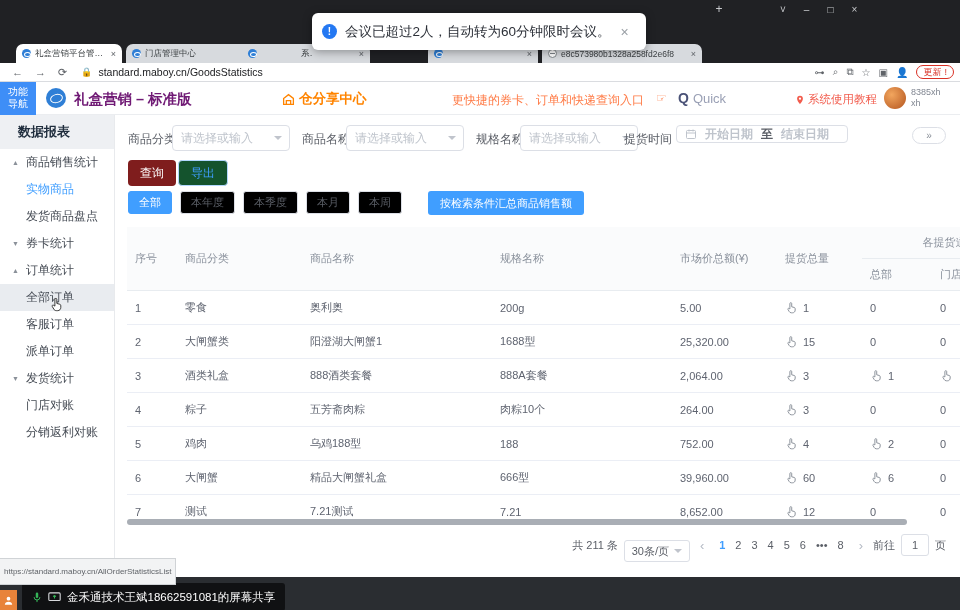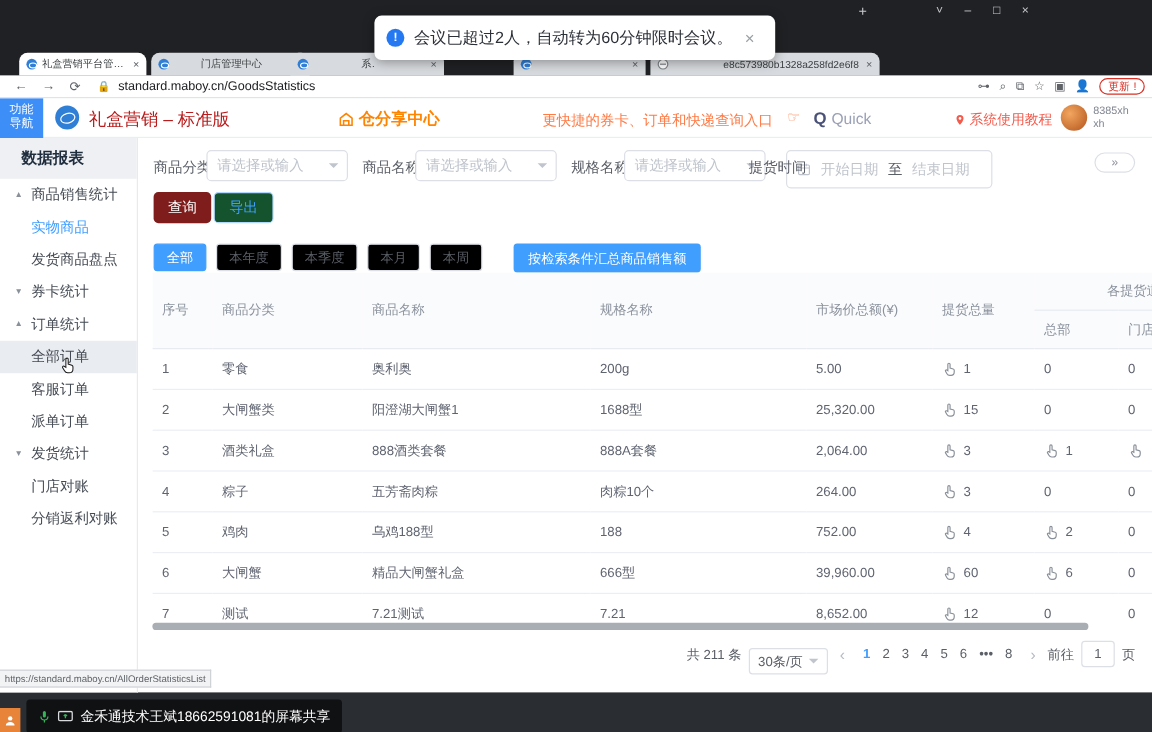--- a/index.html
+++ b/index.html
@@ -47,21 +47,21 @@
 
   
   .app-header { position:absolute; left:0; top:82px; width:960px; height:33px; background:#fff;
                 border-bottom:1px solid #ebedf0; z-index:5; }
   .nav-toggle { position:absolute; left:0; top:0; width:36px; height:33px; background:#3e8ef7; color:#fff;
                 font-size:10px; line-height:12px; text-align:center; padding-top:4px; }
   .brand-logo { position:absolute; left:46px; top:6px; width:20px; height:20px; border-radius:50%;
                 background:#2f7fd6; }
   .brand-logo::after { content:""; position:absolute; left:4px; top:6px; width:11px; height:7px;
                        border:1.5px solid #fff; border-radius:50%; transform:rotate(-15deg); }
-  .brand-title { position:absolute; left:74px; top:8px; font-size:14.5px; font-weight:normal; color:#b91c1c; }
+  .brand-title { position:absolute; left:74px; top:8px; font-size:14.5px; font-weight:bold; color:#701a75; }
   .share-center { position:absolute; left:282px; top:8px; font-size:13.5px; font-weight:bold; color:#ff8400;
                   display:flex; align-items:center; gap:4px; }
   .promo { position:absolute; left:452px; top:10px; font-size:12px; color:#ff7a45; }
   .finger-ic { position:absolute; left:656px; top:9px; font-size:12px; color:#ff7a45; }
   .quick { position:absolute; left:678px; top:8px; font-size:13px; color:#9aa0b5; display:flex; align-items:center; gap:4px; }
   .quick .q { color:#4a5277; font-weight:bold; font-size:14px; }
   .tutorial { position:absolute; left:795px; top:10px; font-size:11.5px; color:#f25c4d; display:flex; align-items:center; gap:3px; }
   .avatar { position:absolute; left:884px; top:5px; width:22px; height:22px; border-radius:50%;
             background:radial-gradient(circle at 35% 35%, #f2a65e, #b3541e); }
   .user-name { position:absolute; left:911px; top:5px; font-size:9px; color:#808691; line-height:11px; }
@@ -85,34 +85,34 @@
   .content { position:absolute; left:116px; top:115px; width:844px; height:462px; background:#fff; overflow:hidden; }
 
   
   .filter-row { position:absolute; left:0; top:10px; width:844px; height:26px; }
   .f-label { font-size:12px; color:#5a5e66; position:absolute; top:6px; }
   .f-select { position:absolute; top:0; height:26px; border:1px solid #dcdfe6; border-radius:4px;
               background:#fff; display:flex; align-items:center; padding:0 8px; font-size:12px; color:#bfc4cc; }
   .f-select .chev { position:absolute; right:7px; top:10px; width:0; height:0;
                     border-left:4px solid transparent; border-right:4px solid transparent; border-top:4px solid #c0c4cc; }
   .f-select .ph { flex:1; }
-  .date-box { position:absolute; left:539px; top:0; width:172px; height:32px; border:1px solid #dcdfe6;
-              border-radius:4px; display:flex; align-items:center; gap:8px; padding:0 8px; font-size:12px; color:#bfc4cc; }
+  .date-box { position:absolute; left:560px; top:0; width:172px; height:18px; border:1px solid #dcdfe6;
+              border-radius:4px; display:flex; align-items:center; gap:8px; padding:0 8px; font-size:12px; color:#bfc4cc;font-weight:bold; }
   .date-box .to { color:#5a5e66; }
   .expand-pill { position:absolute; right:14px; top:2px; width:34px; height:17px; border:1px solid #dcdfe6;
                  border-radius:9px; text-align:center; line-height:15px; font-size:10px; color:#8a9099; background:#fff; }
 
   
   .btn { position:absolute; height:26px; border-radius:4px; font-size:12px; display:flex; align-items:center;
          justify-content:center; padding:0 12px; }
   .btn-query { left:12px; top:45px; background:#7f1d1d; color:#fff; }
   .btn-export { left:62px; top:45px; background:#14532d; border:1px solid #b3d8ff; color:#409eff; }
 
   
-  .range-row { position:absolute; left:12px; top:76px; height:23px; display:flex; gap:8px;margin-top:12px; }
+  .range-row { position:absolute; left:12px; top:76px; height:23px; display:flex; gap:8px; }
   .r-tab { height:23px; border:1px solid #dcdfe6; border-radius:3px; background:#000000; color:#5a5e66;
            font-size:11px; display:flex; align-items:center; padding:0 10px; }
   .r-tab.active { background:#409eff; border-color:#409eff; color:#fff; }
   .summary-btn { height:24px; border-radius:3px; background:#409eff; color:#fff; font-size:11px;
                  display:flex; align-items:center; padding:0 12px; margin-left:18px; }
 
   
   .table-wrap { position:absolute; left:11px; top:112px; width:840px; height:296px; overflow:hidden; }
   table { border-collapse:collapse; table-layout:fixed; width:900px; font-size:11px; }
   col.c0{width:50px} col.c1{width:125px} col.c2{width:190px} col.c3{width:180px}
@@ -134,55 +134,55 @@
              align-items:center; justify-content:center; gap:5px; color:#5a5e66; position:relative;margin-top:12px; }
   .pg-size .chev { width:0; height:0; border-left:4px solid transparent; border-right:4px solid transparent;
                    border-top:4px solid #c0c4cc; }
   .pg-arrow { color:#b4bac4; font-size:13px; padding:0 4px; }
   .pg-num { padding:0 5px; color:#5a5e66; }
   .pg-num.active { color:#409eff; font-weight:bold; }
   .goto-input { width:28px; height:22px; border:1px solid #dcdfe6; border-radius:3px; text-align:center;
                 font-size:11px; color:#5a5e66; font-family:inherit; }
 
   
-  .status-link { position:absolute; left:0; top:558px; height:15px; background:#f2f3f4;
+  .status-link { position:absolute; left:0; top:558px; height:27px; background:#f2f3f4;
                  border:1px solid #d0d3d6; border-left:none; font-size:8px; color:#5f6368;
                  display:flex; align-items:center; padding:0 4px; z-index:6; }
   .share-bar { position:absolute; left:0; top:577px; width:960px; height:33px; background:#2a2d31; }
   .share-person { position:absolute; left:0; top:13px; width:17px; height:20px; background:#e8833a;
                   display:flex; align-items:center; justify-content:center; }
   .share-pill { position:absolute; left:22px; top:6px; height:28px; background:#101113; border-radius:3px;
                 display:flex; align-items:center; gap:6px; padding:0 10px; color:#fff; font-size:11.5px; }
 </style>
 </head>
 <body>
 
 <div class="chrome-frame">
   <div class="tabstrip" id="tabstrip">
       <div class="tab active" style="left: 16px; width: 106px;">
         <span class="fav brand"></span>
     <span class="title">礼盒营销平台管理中心</span>
     <span class="close">×</span>
       </div>
-      <div class="tab" style="left: 126px; width: 132px; text-align: center;">
+      <div class="tab" style="left: 126px; width: 132px;">
         <span class="fav brand"></span>
     <span class="title">门店管理中心</span>
     <span class="close">×</span>
       </div>
       <div class="tab" style="left: 242px; width: 128px; gap: 44px;">
         <span class="fav brand"></span>
     <span class="title">系统培训学习</span>
     <span class="close">×</span>
       </div>
       <div class="tab" style="left: 428px; width: 110px;">
         <span class="fav brand"></span>
     <span class="title"></span>
     <span class="close">×</span>
       </div>
-      <div class="tab" style="left: 542px; width: 191px; text-align: right;">
+      <div class="tab" style="left: 542px; width: 160px;">
         <span class="fav globe"></span>
     <span class="title">e8c573980b1328a258fd2e6f8</span>
     <span class="close">×</span>
       </div>
     </div>
   <div class="newtab-btn">+</div>
   <div class="win-controls">
     <span>˅</span>
     <span>–</span>
     <span>□</span>

